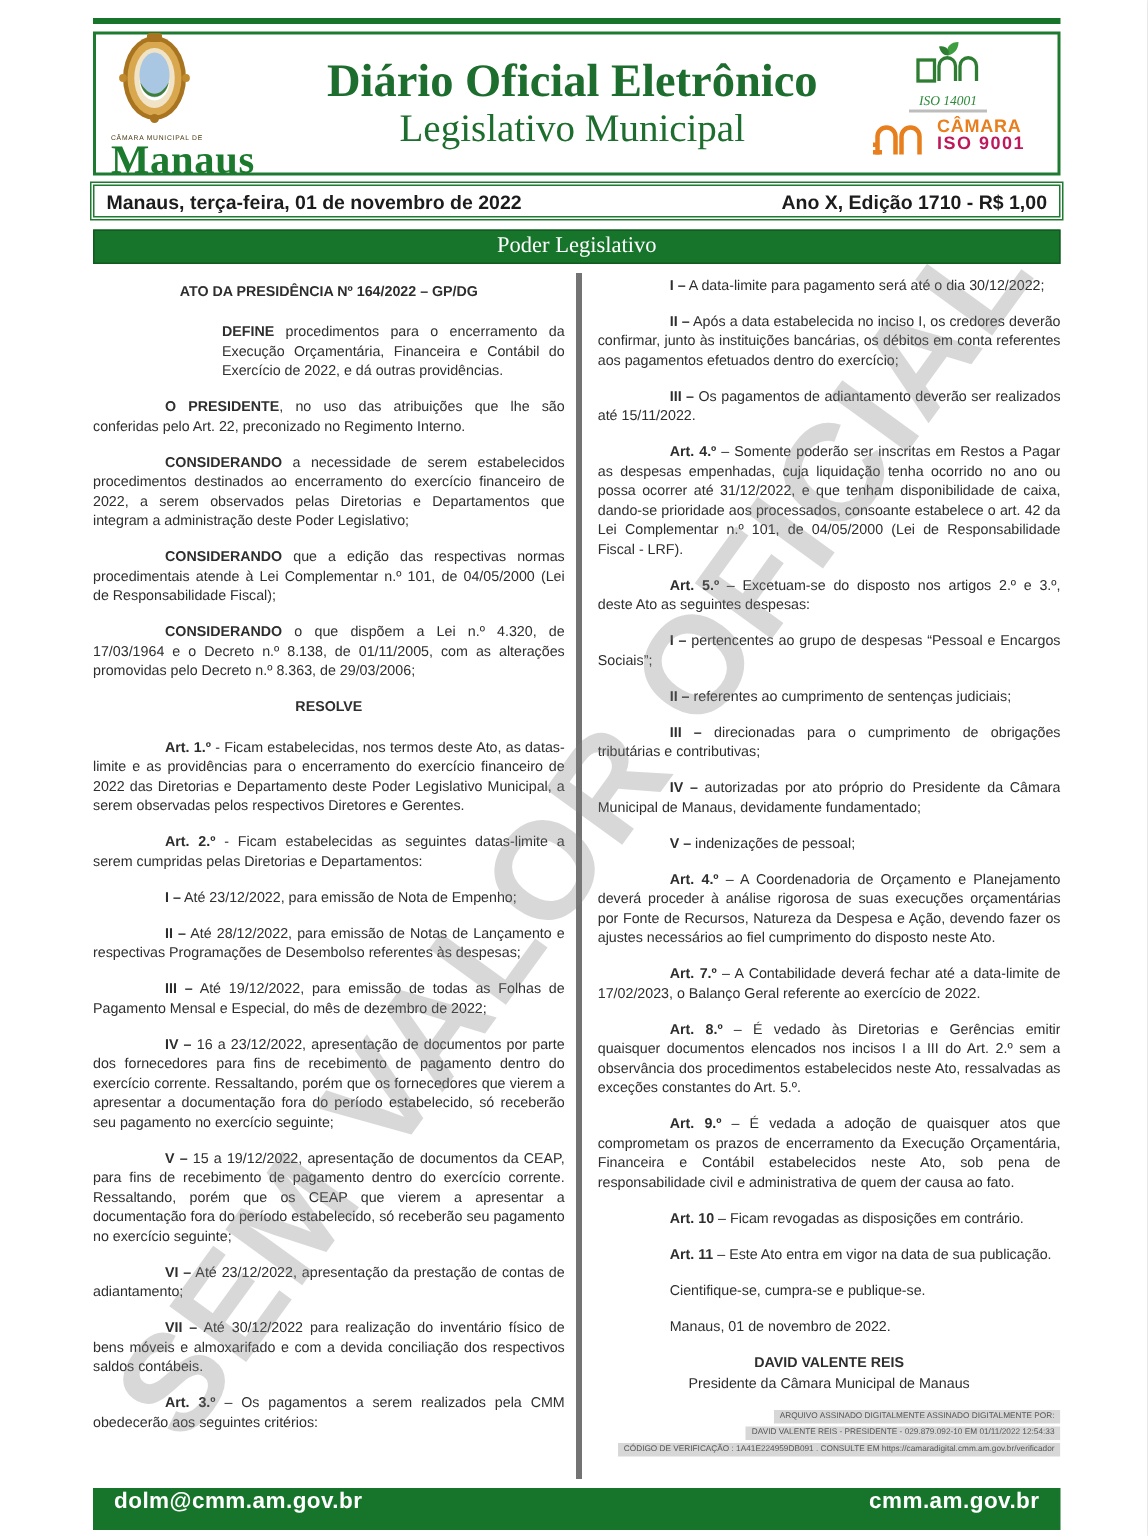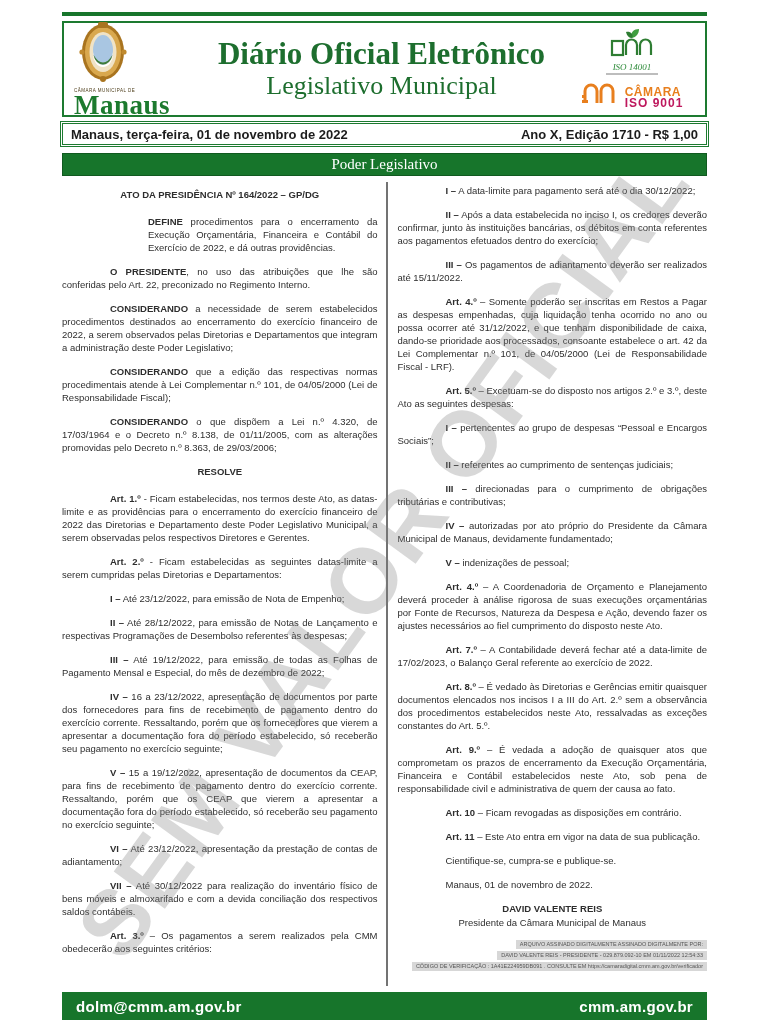--- a/index.html
+++ b/index.html
@@ -25,42 +25,42 @@
     font-family:"Liberation Serif", serif; font-weight:bold; font-size:27px;
     color:#1c7a2e; line-height:24px; letter-spacing:.5px;
   }
   .titles { flex:1; text-align:center; font-family:"Liberation Serif", serif; color:#1d6e2e; }
   .title-main { font-size:31px; font-weight:bold; line-height:34px; }
   .title-sub  { font-size:26px; line-height:30px; }
   .badges { width:126px; display:flex; flex-direction:column; align-items:center; gap:4px; }
   .iso14001 { display:flex; flex-direction:column; align-items:center; }
   .iso14001-text { font-family:"Liberation Serif", serif; font-style:italic; font-size:9px; color:#2e8b3a; line-height:9px; }
   .iso14001-micro { width:52px; height:2px; background:#bdbdbd; margin-top:1px; }
-  .iso9001 { display:flex; align-items:flex-end; gap:4px; }
+  .iso9001 { display:flex; align-items:flex-start; gap:4px; }
   .iso9001-txt { display:flex; flex-direction:column; line-height:11px; }
   .iso9001-camara { color:#e87f1e; font-weight:bold; font-size:12px; letter-spacing:.5px; }
   .iso9001-iso    { color:#be185d; font-weight:bold; font-size:12px; letter-spacing:1px; }
 
   
   .date-bar {
     margin-top:6px; border:1px solid #1d7a30; outline:1px solid #1d7a30; outline-offset:1px;
     height:20px; display:flex; justify-content:space-between; align-items:center;
     padding:0 8px; font-size:13px; font-weight:bold; color:#1c1c1c;
   }
 
   
   .section-bar {
     margin-top:8px; background:#17752b; border:1px solid #115a20;
     color:#ffffff; text-align:center; height:21px; line-height:21px;
     font-family:"Liberation Serif", serif; font-weight:normal; font-size:15px;
   }
 
   
   .body-area { margin-top:6px; display:flex; height:804px; overflow:hidden; }
-  .col-left  { width:316px; padding:2px 8px 0 0; border-right:2px solid #737373; overflow:hidden; }
+  .col-left  { width:316px; padding:2px 8px 0 0; border-right:4px solid #737373; overflow:hidden; }
   .col-right { width:310px; padding:2px 0 0 10px; overflow:hidden; }
 
   .col-left p, .col-right p { font-size:9.5px; line-height:13px; margin:0 0 11px; }
   .s-p  { text-align:justify; text-indent:48px; }
   .s-l  { text-align:left;    text-indent:48px; }
   .s-c  { text-align:center;  text-indent:0; font-weight:bold; margin:4px 0 14px !important; }
   .s-e  { margin-left:86px !important; text-align:justify; text-indent:0; }
   .s-cn { text-align:center; text-indent:0; font-weight:bold; margin-bottom:1px !important; }
   .s-cr { text-align:center; text-indent:0; }
 
@@ -68,21 +68,21 @@
   .sig-block { margin-top:8px; }
   .sig-line {
     display:block; width:fit-content; margin:2px 0 0 auto;
     background:#d7d7d7; color:#555; font-size:5.5px; line-height:7px;
     padding:1px 4px; white-space:nowrap;
   }
 
   
   .footer-bar {
     margin-top:6px; background:#17752b; height:28px;
-    display:flex; justify-content:space-between; align-items:center;
+    display:flex; justify-content:space-between; align-items:flex-start;
     padding:0 14px; color:#ffffff; font-size:15px; font-weight:bold; letter-spacing:.3px;
   }
 
   
   .watermark {
     position:absolute; left:50%; top:555px;
     transform:translate(-50%,-50%) rotate(-54deg);
     font-size:92px; font-weight:bold; letter-spacing:2px; white-space:nowrap;
     color:rgba(125,125,125,0.30); z-index:4; pointer-events:none;
   }

